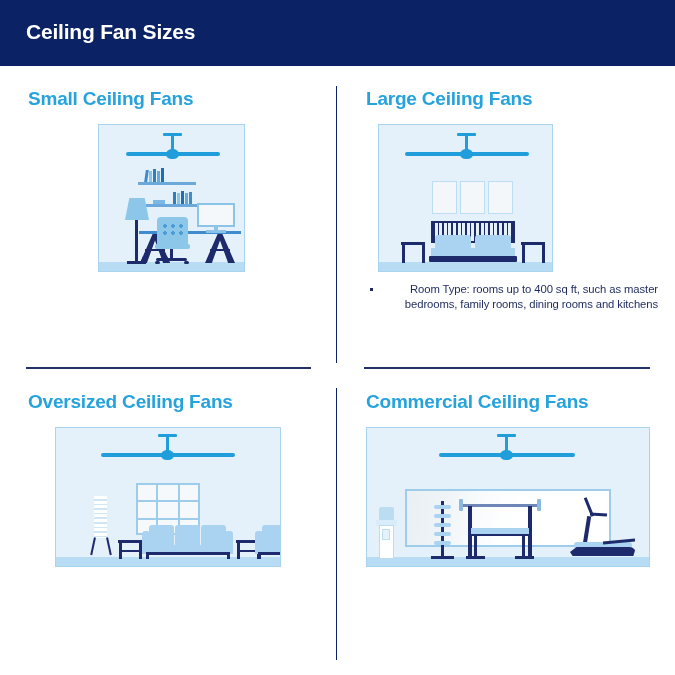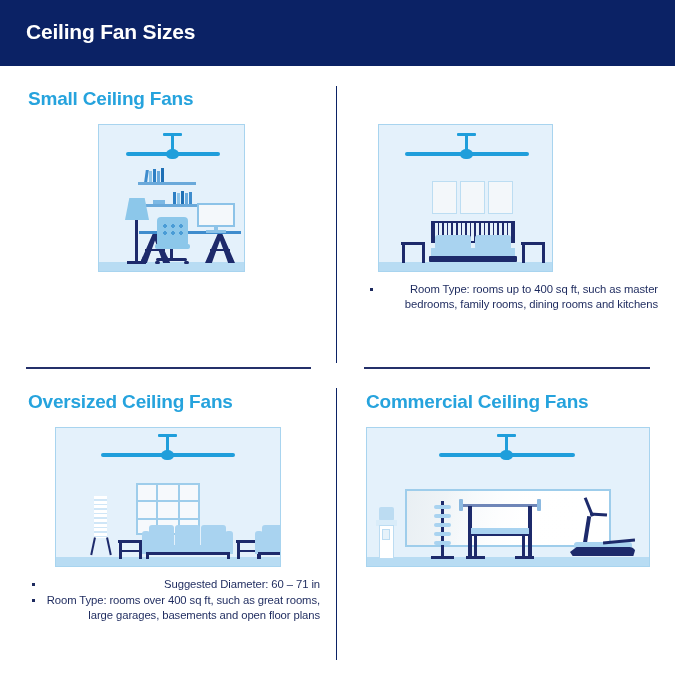--- a/index.html
+++ b/index.html
@@ -156,20 +156,21 @@
       <div class="sh" style="left:56px; top:119px; width:35px; height:5px; background:#8cc7ea; border-radius:2px;"></div>
       <div class="sh" style="left:71px; top:124px; width:3px; height:10px; background:#1d2a6b;"></div>
       <div class="sh" style="left:57px; top:133px; width:31px; height:3px; background:#1d2a6b; border-radius:2px;"></div>
       <div class="sh" style="left:56px; top:136px; width:5px; height:3px; background:#1d2a6b; border-radius:2px;"></div>
       <div class="sh" style="left:85px; top:136px; width:5px; height:3px; background:#1d2a6b; border-radius:2px;"></div>
     </div>
 
   </div>
 
   <div class="quad q-tr">
+    <div class="sec-title">Large Ceiling Fans</div>
 
     <div class="panel" style="left:40px; top:50px; width:175px; height:148px;">
       <div class="floor"></div>
 
       <div class="fan-cap" style="left:78px; top:8px;  width:19px;"></div>
       <div class="fan-rod" style="left:86px; top:10px; width:3px; height:16px;"></div>
       <div class="fan-blade" style="left:26px; top:27px; width:59px;"></div>
       <div class="fan-blade" style="left:91px; top:27px; width:59px;"></div>
       <div class="fan-hub" style="left:81px; top:24px; width:13px; height:10px;"></div>
 
@@ -242,24 +243,20 @@
       <div class="sh" style="left:181px; top:122px; width:23px; height:2px; background:#1d2a6b;"></div>
 
       <div class="sh" style="left:206px; top:97px; width:23px; height:22px; background:#a9d3f0; border-radius:3px 3px 0 0;"></div>
       <div class="sh" style="left:199px; top:103px; width:8px; height:22px; background:#a9d3f0; border-radius:3px;"></div>
 
       <div class="sh" style="left:199px; top:117px; width:37px; height:9px; background:#a9d3f0;"></div>
       <div class="sh" style="left:202px; top:124px; width:31px; height:2.5px; background:#1d2a6b;"></div>
       <div class="sh" style="left:202px; top:126px; width:3px; height:5px; background:#1d2a6b;"></div>
     </div>
 
-    <div class="bullets" style="left:28px; top:200px; width:292px;">
-      <div class="bullet-row">Suggested Diameter: 60 – 71 in</div>
-      <div class="bullet-row">Room Type: rooms over 400 sq ft, such as great rooms, large garages, basements and open floor plans</div>
-    </div>
   </div>
 
   <div class="quad q-br">
     <div class="sec-title">Commercial Ceiling Fans</div>
 
     <div class="panel" style="left:28px; top:50px; width:284px; height:140px;">
       <div class="floor"></div>
 
       <div class="fan-cap" style="left:130px; top:6px;  width:19px;"></div>
       <div class="fan-rod" style="left:138px; top:8px; width:3px; height:16px;"></div>

